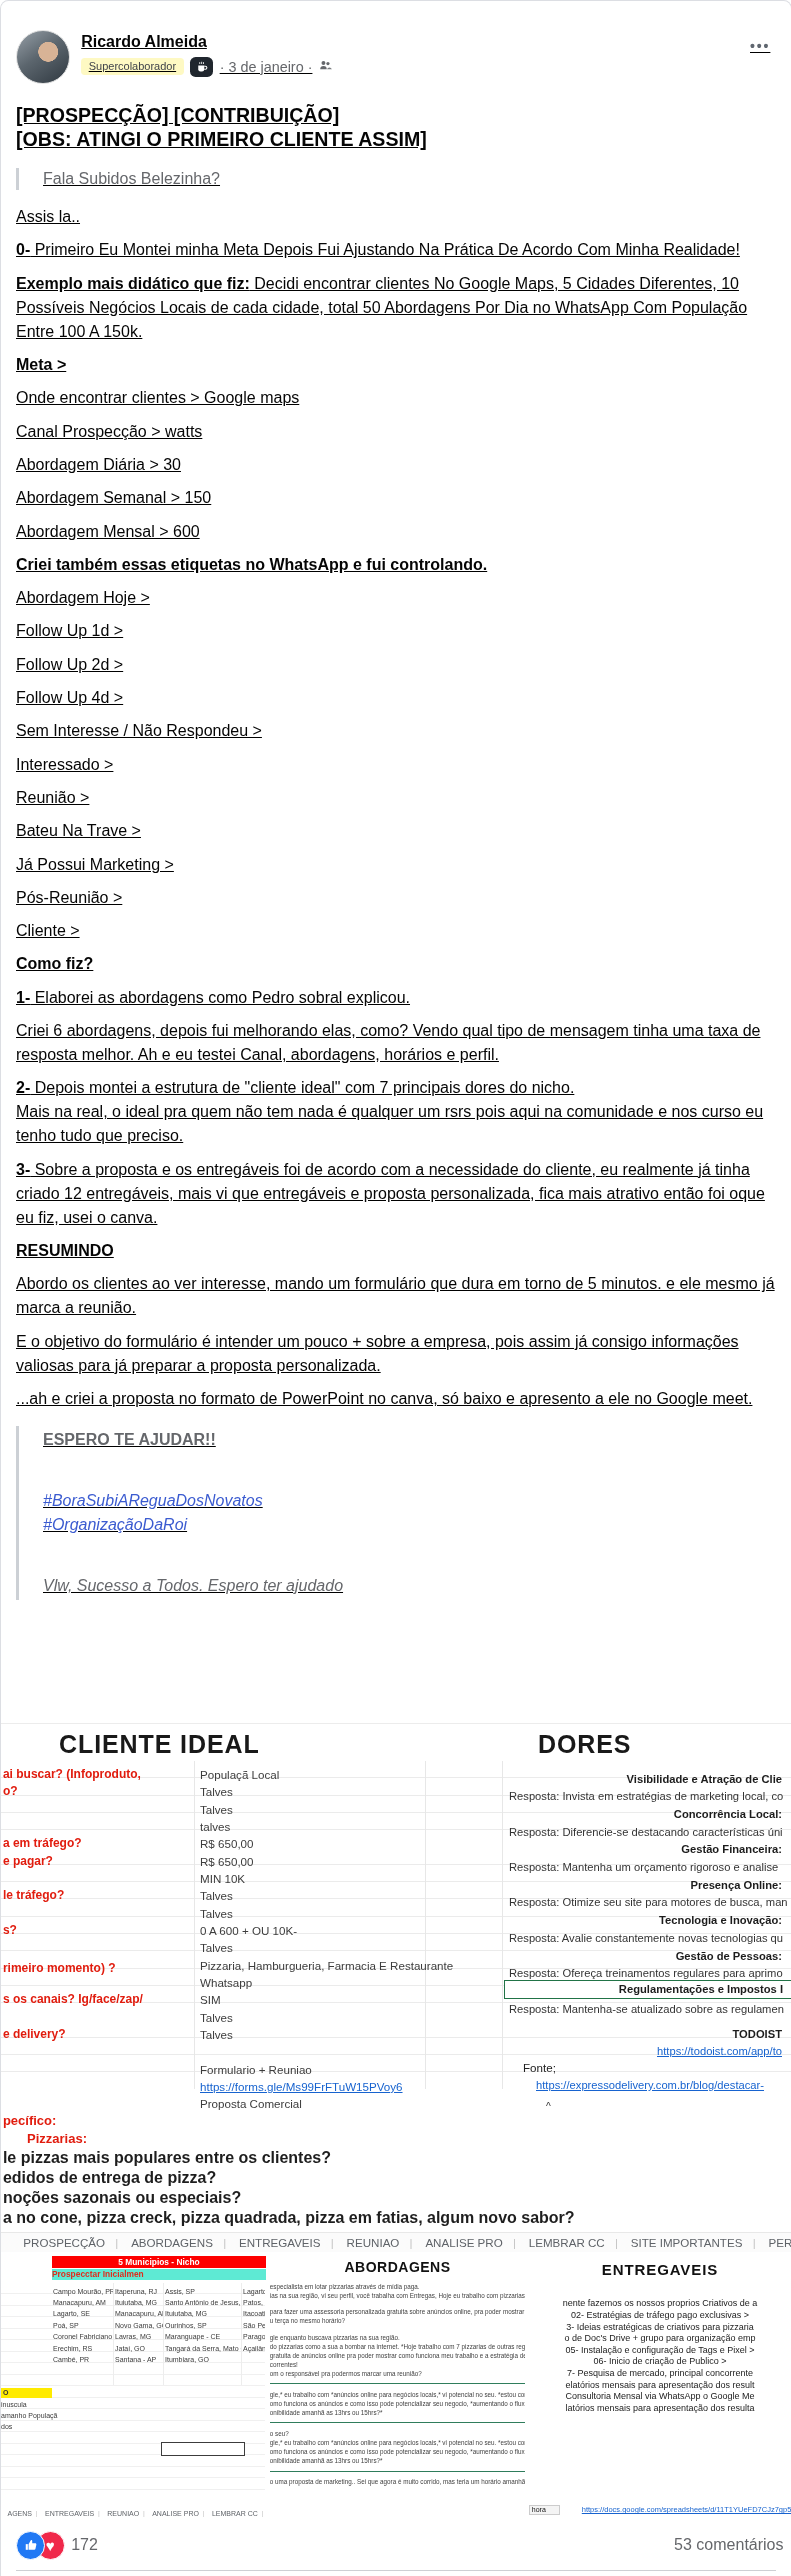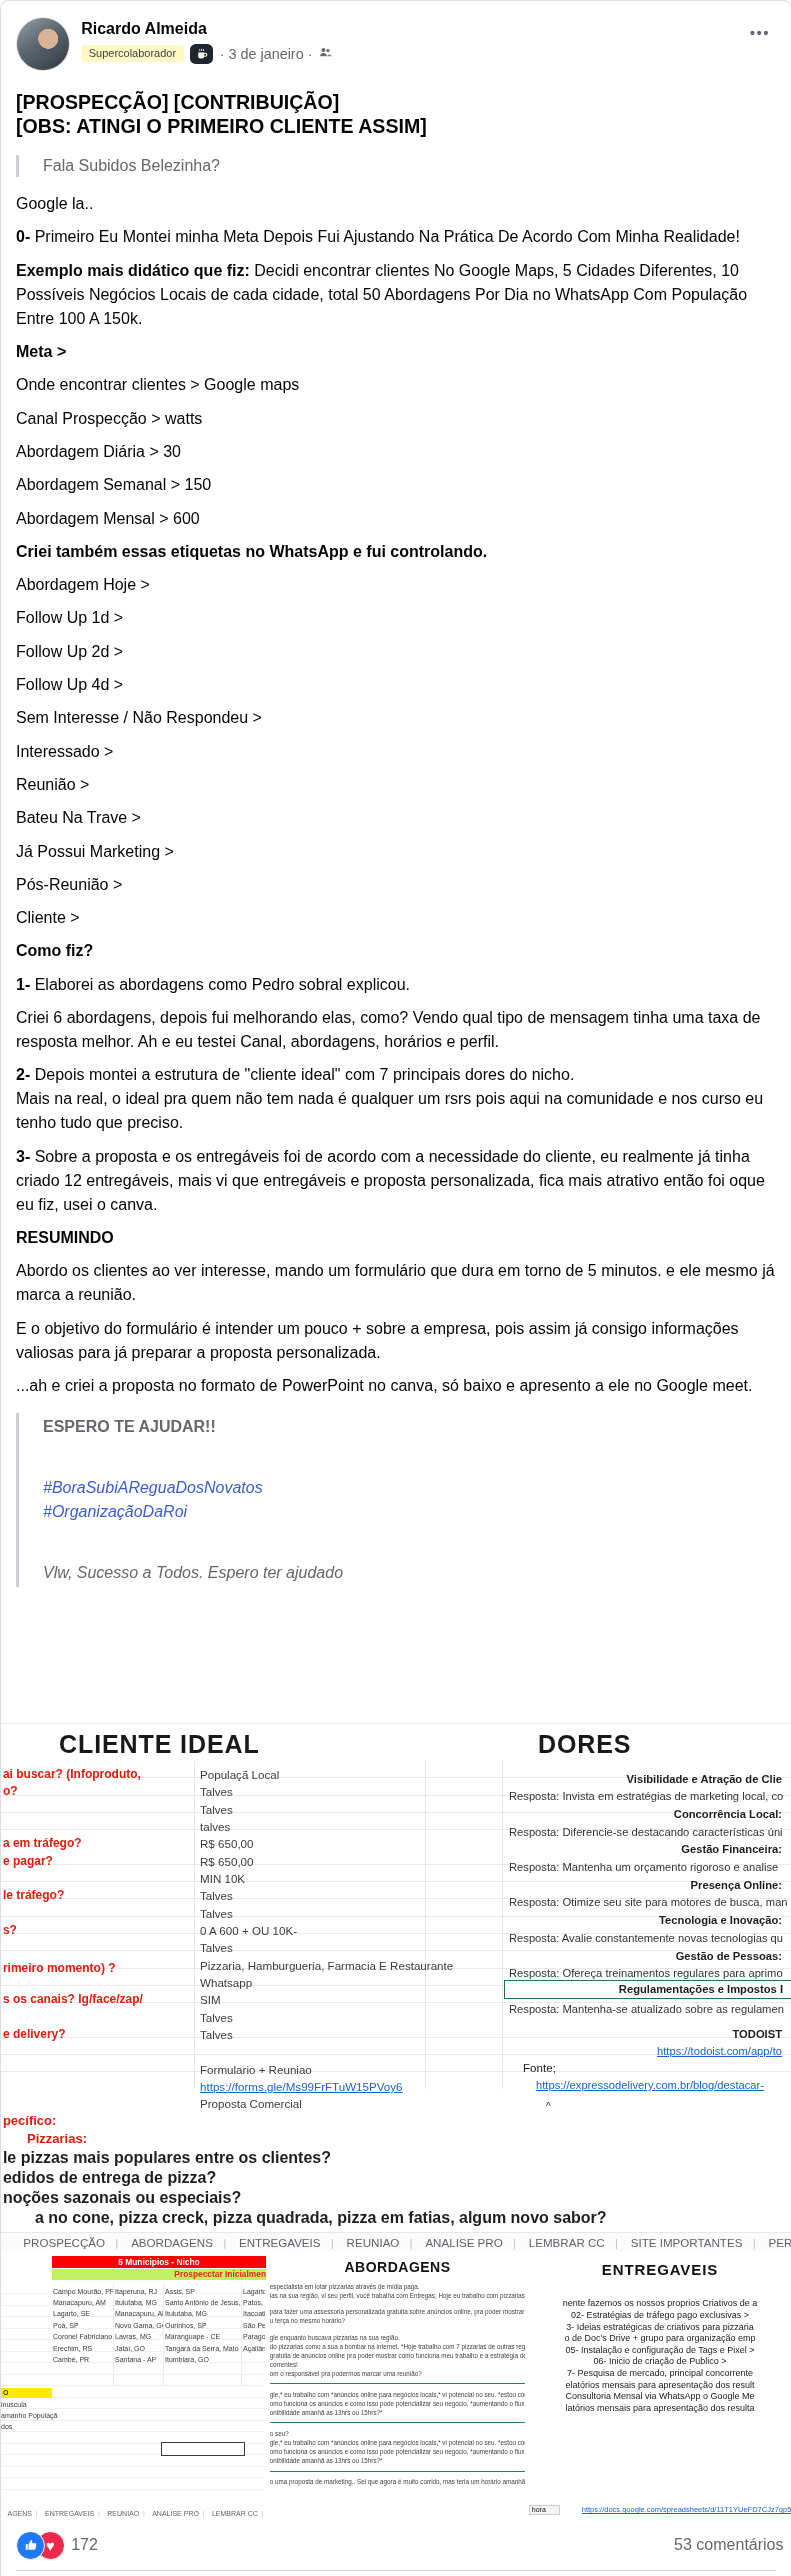--- a/index.html
+++ b/index.html
@@ -1,18 +1,18 @@
 <!DOCTYPE html>
 <html style="font-size:15px"><head>
 <meta charset="utf-8">
 <style>
   html,body{margin:0;padding:0;background:#fff;}
   body{width:792px;overflow:hidden;font-family:"Liberation Sans",sans-serif;}
   .card{width:790px;border:0.9px solid #dcdee3;border-bottom:0;border-radius:8.4px 8.4px 0 0;background:#fff;overflow:hidden;}
-  .textzone{position:relative;height:1722px;overflow:hidden;padding:5px 15px;box-sizing:border-box;}
+  .textzone{position:relative;height:1722px;overflow:hidden;padding:18px 15px;box-sizing:border-box;text-decoration:underline;}
   .hrow{display:flex;padding-top:11.2px;align-items:flex-start;}
   .avatar{width:54px;height:54px;border-radius:50%;flex:0 0 54px;
     background:radial-gradient(circle at 60% 40%, #d8b396 0 22%, rgba(0,0,0,0) 23%),
                linear-gradient(145deg,#97a0a8 0%, #5c666e 45%, #2f3840 100%);
     border:0.9px solid #e0e0e0;box-sizing:border-box;}
   .hmeta{margin-left:11.2px;flex:1;}
   .name{font-size:16px;font-weight:700;color:#050505;margin-top:2.8px;}
   .sub{display:flex;align-items:center;gap:6.5px;margin-top:5.6px;}
   .badge{background:#fef9c3;border-radius:3.7px;padding:1.9px 7.5px 2.8px;font-size:11px;color:#40434a;}
   .cup{width:23px;height:20.5px;background:#20262e;border-radius:5.6px;display:flex;align-items:center;justify-content:center;}
@@ -51,21 +51,21 @@
   .tabstrip{height:18.6px;display:flex;align-items:center;padding:0 9.3px;background:#fbfbfb;border-top:0.9px solid #e8e8e8;overflow:hidden;white-space:nowrap;}
   .tab{color:#5f6368;font-size:11.6px;padding:0 13px;position:relative;cursor:pointer;}
   .tab + .tab::before{content:"|";color:#c4c4c4;position:absolute;left:-2.8px;}
   
   .att2{position:relative;height:267px;background:#fff;overflow:hidden;cursor:pointer;}
   .sheet2{position:absolute;left:0;top:0;width:266px;height:267px;overflow:hidden;}
   .s2grid{position:absolute;left:0;right:1.9px;top:31px;height:217px;
     background:repeating-linear-gradient(to bottom,rgba(0,0,0,0) 0,rgba(0,0,0,0) 10.5px,#f0f0f0 10.5px,#f0f0f0 11.5px);}
   .s2v{position:absolute;top:31px;height:102px;width:0.9px;background:#ededed;}
   .redban{position:absolute;left:51px;top:4.7px;width:214px;height:12px;background:#fe0000;color:#fff;font-weight:700;font-size:8.4px;text-align:center;line-height:12px;overflow:hidden;white-space:nowrap;}
-  .yelban{position:absolute;left:51px;top:17px;width:214px;height:11.2px;background:#bef264;color:#e02b1d;font-weight:700;font-size:8.4px;text-align:right;line-height:11.2px;overflow:hidden;white-space:nowrap;}
+  .yelban{position:absolute;left:51px;top:17px;width:214px;height:11.2px;background:#5eead4;color:#e02b1d;font-weight:700;font-size:8.4px;text-align:left;line-height:11.2px;overflow:hidden;white-space:nowrap;}
   .city{position:absolute;font-size:7px;color:#3a3a3a;white-space:nowrap;overflow:hidden;line-height:11.2px;}
   .yfrag{position:absolute;left:0;top:136px;width:51px;height:10.2px;background:#ffeb00;color:#333;font-size:7px;font-weight:700;line-height:10.2px;padding-left:1.9px;box-sizing:border-box;}
   .frag{position:absolute;left:0;font-size:7px;color:#3a3a3a;line-height:10.7px;white-space:nowrap;}
   .selcell{position:absolute;left:160px;top:190px;width:82px;height:12px;border:1.9px solid #3c3c3c;background:#fff;}
   .tabsmini{position:absolute;left:0;bottom:1.9px;width:264px;display:flex;white-space:nowrap;overflow:hidden;}
   .tabsmini .tab{font-size:7px;padding:0 6.5px;}
   .abpanel{position:absolute;left:266px;top:0;width:261px;height:267px;overflow:hidden;background:#fff;}
   .abtitle{margin-top:7.5px;text-align:center;font-size:14px;font-weight:700;color:#111;letter-spacing:0.5px;}
   .ablines{margin-top:6.5px;padding:0 2.8px;}
   .abline{font-size:6.3px;line-height:9px;color:#3f3f3f;white-space:nowrap;overflow:hidden;}
@@ -122,21 +122,21 @@
     </div>
 
     <div class="title">
       <div>[PROSPECÇÃO] [CONTRIBUIÇÃO]</div>
       <div>[OBS: ATINGI O PRIMEIRO CLIENTE ASSIM]</div>
     </div>
 
     <div class="quote">Fala Subidos Belezinha?</div>
 
     <div class="bodytext">
-        <div class="para">Google la..</div>
+        <div class="para">Assis la..</div>
         <div class="para"><b>0-</b> Primeiro Eu Montei minha Meta Depois Fui Ajustando Na Prática De Acordo Com Minha Realidade!</div>
         <div class="para"><b>Exemplo mais didático que fiz:</b> Decidi encontrar clientes No Google Maps, 5 Cidades Diferentes, 10 Possíveis Negócios Locais de cada cidade, total 50 Abordagens Por Dia no WhatsApp Com População Entre 100 A 150k.</div>
         <div class="para"><b>Meta &gt;</b></div>
         <div class="para g">Onde encontrar clientes &gt; Google maps</div>
         <div class="para">Canal Prospecção &gt; watts</div>
         <div class="para">Abordagem Diária &gt; 30</div>
         <div class="para">Abordagem Semanal &gt; 150</div>
         <div class="para">Abordagem Mensal &gt; 600</div>
         <div class="para"><b>Criei também essas etiquetas no WhatsApp e fui controlando.</b></div>
         <div class="para">Abordagem Hoje &gt;</div>
@@ -205,21 +205,21 @@
       <div class="a1q" style="top: 302px;">e delivery?</div>
       <div class="a1v" style="top: 302px;">Talves</div>
       <div class="a1v" style="top: 337px;">Formulario + Reuniao</div>
       <div class="a1v slink" style="top: 354px;">https://forms.gle/Ms99FrFTuW15PVoy6</div>
       <div class="a1v" style="top: 371px;">Proposta Comercial</div>
       <div class="a1q" style="top: 388px; left: 1.9px; font-size: 13px;">pecífico:</div>
       <div class="a1q" style="top: 406px; left: 26px; font-size: 13px;">Pizzarias:</div>
       <div class="a1bq" style="top: 425px;">le pizzas mais populares entre os clientes?</div>
       <div class="a1bq" style="top: 445px;">edidos de entrega de pizza?</div>
       <div class="a1bq" style="top: 465px;">noções sazonais ou especiais?</div>
-      <div class="a1bq" style="top: 485px; margin-left: 32px;">a no cone, pizza creck, pizza quadrada, pizza em fatias, algum novo sabor?</div>
+      <div class="a1bq" style="top: 485px;">a no cone, pizza creck, pizza quadrada, pizza em fatias, algum novo sabor?</div>
       <div class="dh" style="top: 47px;">Visibilidade e Atração de Clie</div>
       <div class="dr" style="top: 64px;">Resposta: Invista em estratégias de marketing local, co</div>
       <div class="dh" style="top: 82px;">Concorrência Local:</div>
       <div class="dr" style="top: 100px;">Resposta: Diferencie-se destacando características úni</div>
       <div class="dh" style="top: 117px;">Gestão Financeira:</div>
       <div class="dr" style="top: 135px;">Resposta: Mantenha um orçamento rigoroso e analise</div>
       <div class="dh" style="top: 153px;">Presença Online:</div>
       <div class="dr" style="top: 170px;">Resposta: Otimize seu site para motores de busca, man</div>
       <div class="dh" style="top: 188px;">Tecnologia e Inovação:</div>
       <div class="dr" style="top: 206px;">Resposta: Avalie constantemente novas tecnologias qu</div>

